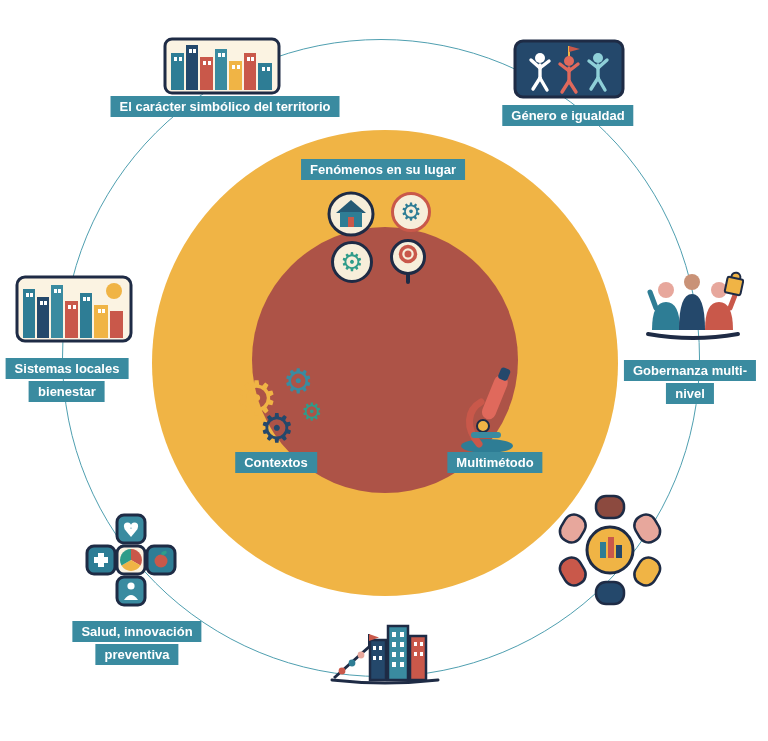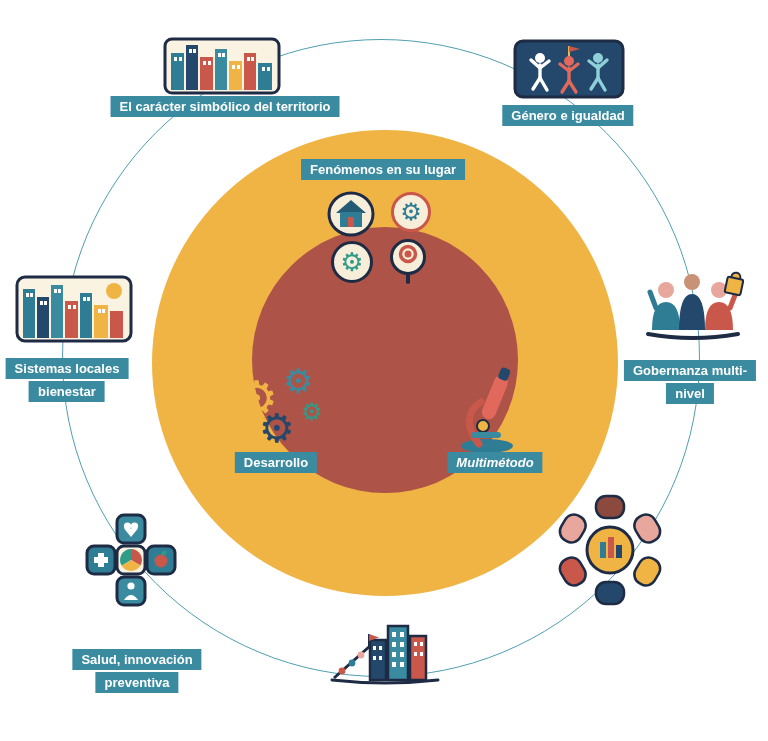--- a/index.html
+++ b/index.html
@@ -82,23 +82,23 @@
       </g>
       <circle cx="30" cy="64" r="6" fill="#f0b445" stroke="#1e2b45" stroke-width="2"></circle>
       <rect x="18" y="70" width="30" height="6" rx="3" fill="#3a8ba0"></rect>
     </svg>
   </div>
 
   <div class="label-wrap" style="left:383px; top:158px;">
     <span class="label">Fenómenos en su lugar</span>
   </div>
   <div class="label-wrap" style="left:276px; top:451px;">
-    <span class="label">Desarrollo</span>
-  </div>
-  <div class="label-wrap" style="left:495px; top:451px;font-style:italic;">
+    <span class="label">Contextos</span>
+  </div>
+  <div class="label-wrap" style="left:495px; top:451px;">
     <span class="label">Multimétodo</span>
   </div>
 
   <div class="icon" style="left:162px; top:36px;">
     <svg width="120" height="60" viewBox="0 0 120 60">
       <rect x="3" y="3" width="114" height="54" rx="7" fill="#fbf3e2" stroke="#1e2b45" stroke-width="3"></rect>
       <rect x="9" y="17" width="13" height="37" fill="#2e7d95"></rect>
       <rect x="24" y="9" width="12" height="45" fill="#24486b"></rect>
       <rect x="38" y="21" width="13" height="33" fill="#c9584a"></rect>
       <rect x="53" y="13" width="12" height="41" fill="#3a8ba0"></rect>
@@ -295,18 +295,18 @@
     <span class="label">Género e igualdad</span>
   </div>
   <div class="label-wrap" style="left:690px; top:334px;margin-top:25px;">
     <span class="label">Gobernanza multi-
 nivel</span>
   </div>
   <div class="label-wrap" style="left:67px; top:357px;text-align:center;">
     <span class="label">Sistemas locales
 bienestar</span>
   </div>
-  <div class="label-wrap" style="left:137px; top:620px;margin-top:28px;">
+  <div class="label-wrap" style="left:137px; top:620px;">
     <span class="label">Salud, innovación
 preventiva</span>
   </div>
 
 </div>
 
 </body></html>

